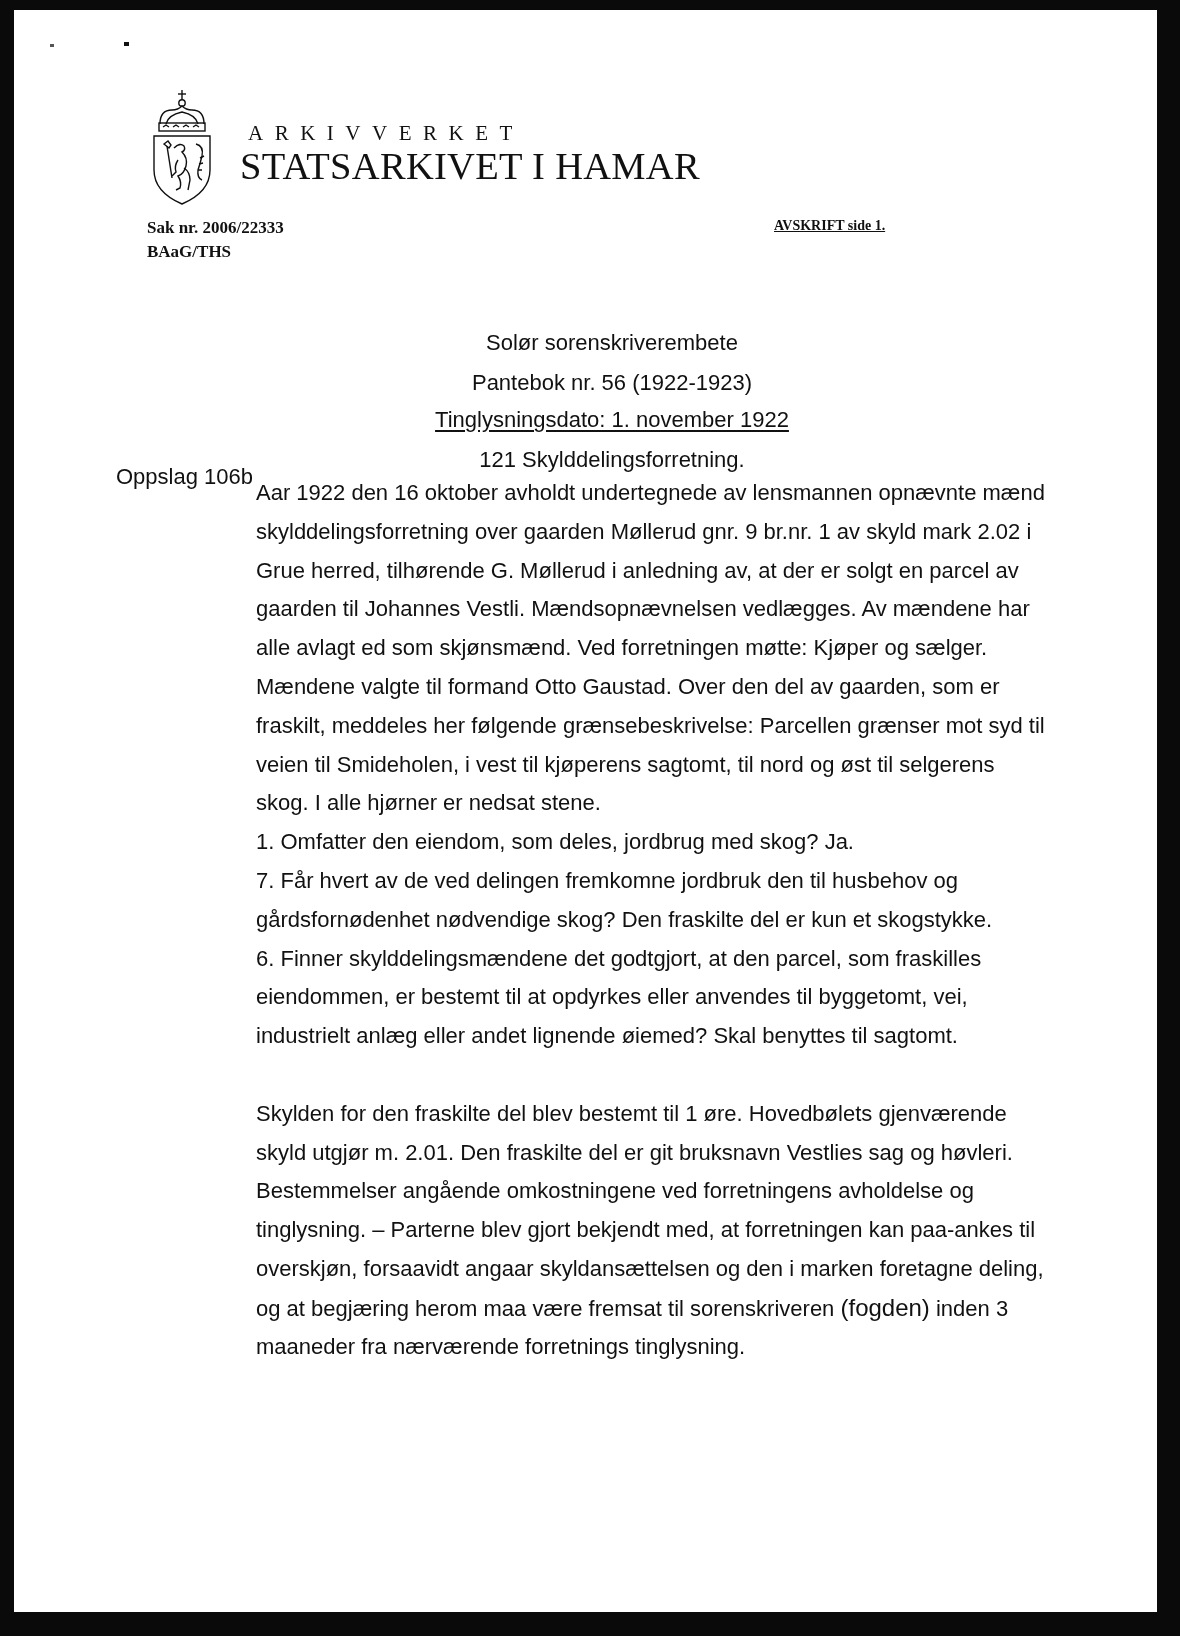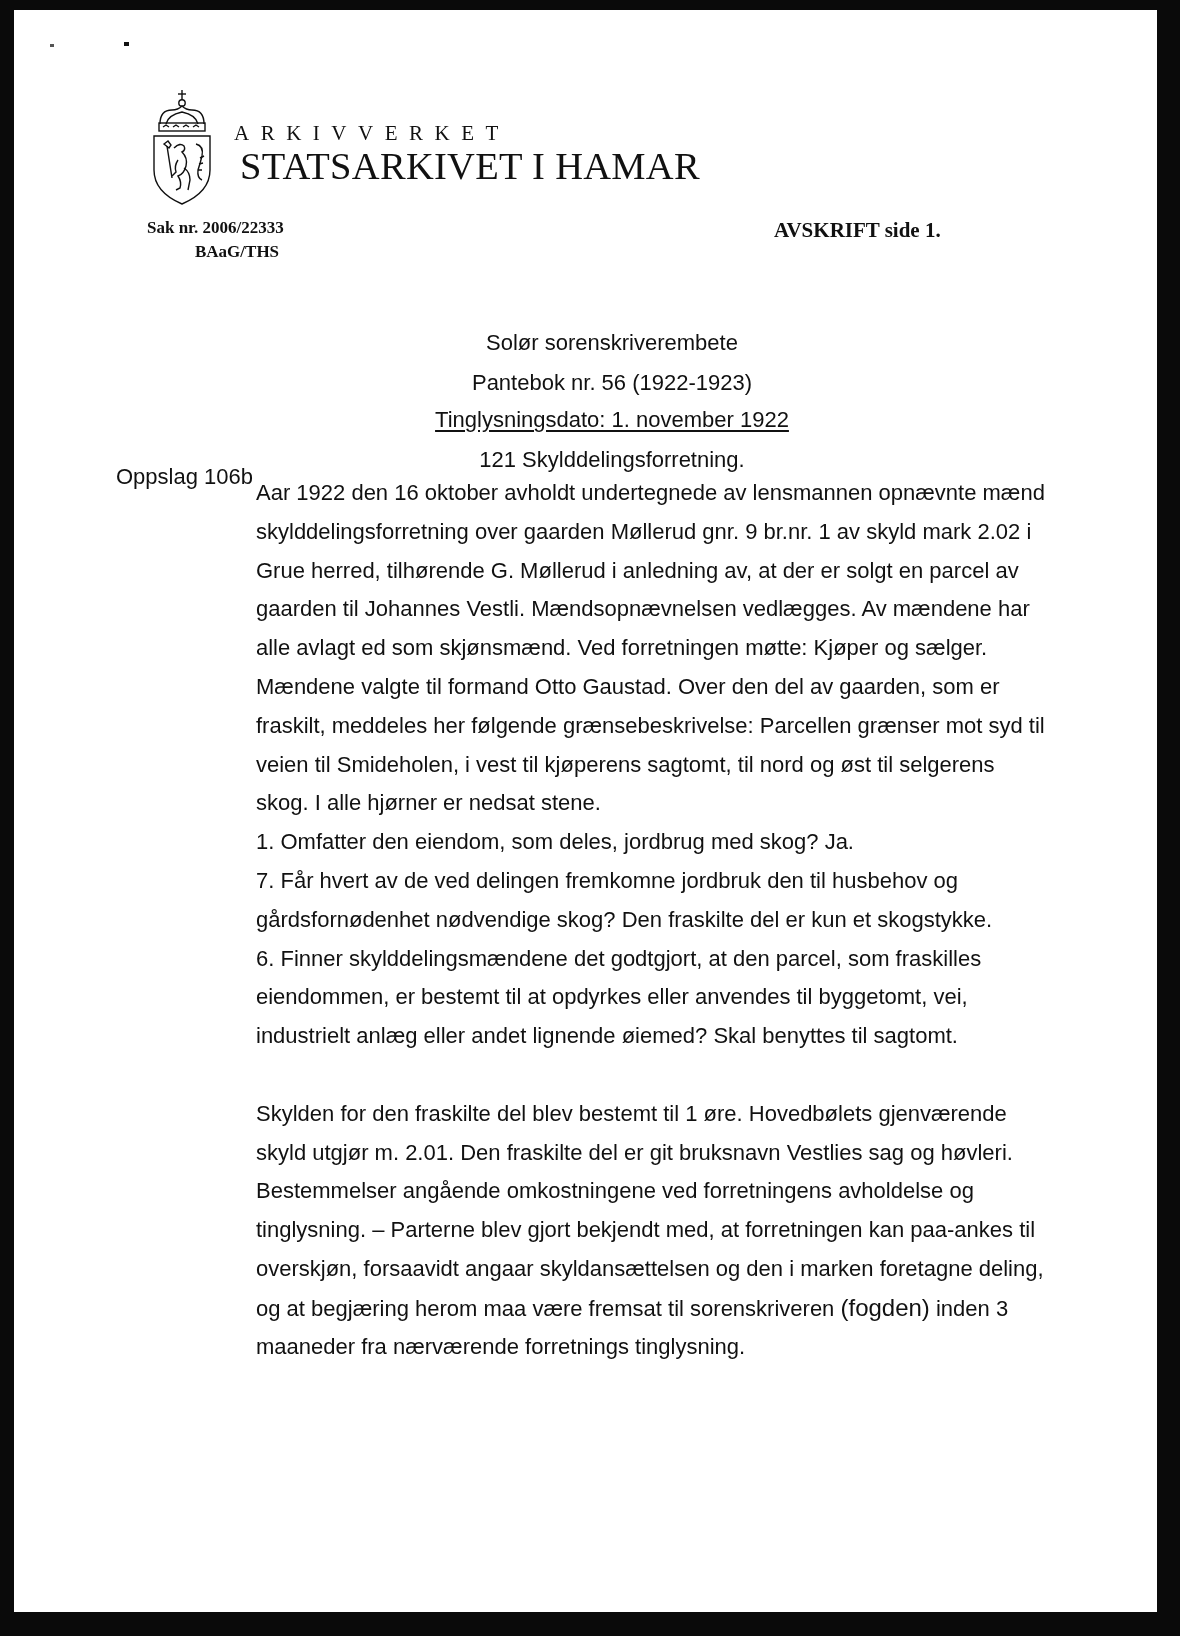--- a/index.html
+++ b/index.html
@@ -18,30 +18,30 @@
     .abs { position: absolute; white-space: nowrap; color: #111; }
     .speck1 { position:absolute; left: 50px; top: 44px; width: 4px; height: 3px; background:#555; }
     .speck2 { position:absolute; left: 124px; top: 42px; width: 5px; height: 4px; background:#111; }
 
     .logo { position: absolute; left: 150px; top: 88px; width: 64px; height: 118px; }
 
     .serif { font-family: "Liberation Serif", "DejaVu Serif", serif; }
     .sans { font-family: "Liberation Sans", "DejaVu Sans", sans-serif; }
 
     .org-small {
-      left: 234px; top: 121px;
+      left: 248px; top: 121px;
       font-size: 21px; letter-spacing: 11.5px;
     }
     .org-large {
       left: 240px; top: 144px;
       font-size: 38.5px; letter-spacing: 0.3px;
     }
     .case-no { left: 147px; top: 218px; font-size: 17px; font-weight: bold; }
-    .case-ref { left: 147px; top: 242px; font-size: 17px; font-weight: bold; margin-left: 48px; }
-    .doc-label { left: 774px; top: 218px; font-size: 21px; font-weight: bold; }
+    .case-ref { left: 147px; top: 242px; font-size: 17px; font-weight: bold; }
+    .doc-label { left: 774px; top: 218px; font-size: 14px; font-weight: bold; text-decoration: underline; }
 
     .center-line {
       position: absolute; left: 0; width: 1224px; text-align: center;
       font-size: 22px; color: #111; white-space: nowrap;
     }
     .l1 { top: 330px; }
     .l2 { top: 370px; }
     .l3 { top: 407px; }
     .l4 { top: 447px; }
     .underline { text-decoration: underline; text-underline-offset: 3px; }

